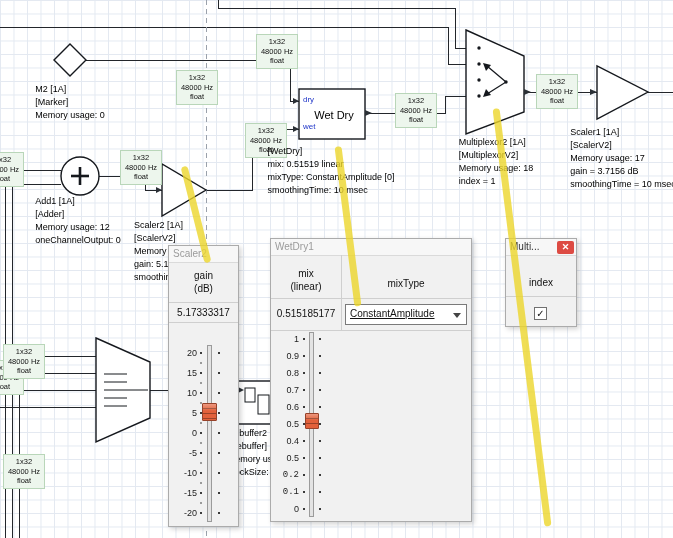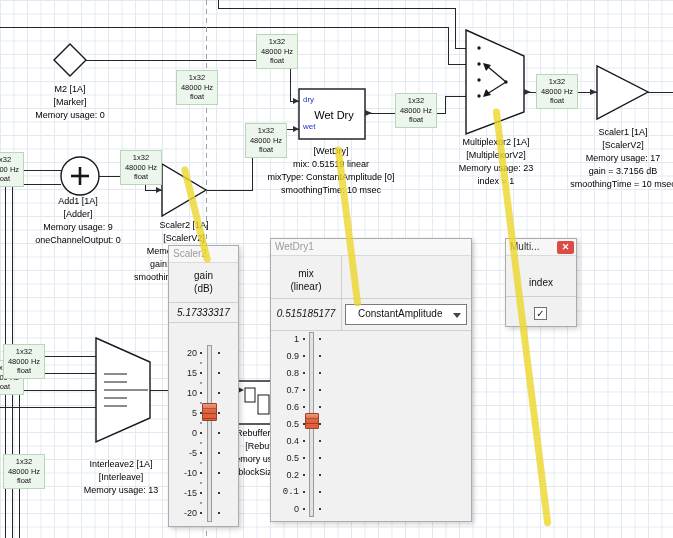--- a/index.html
+++ b/index.html
@@ -4,51 +4,51 @@
 <style>
   html,body{margin:0;padding:0;}
   #screen{position:relative;width:673px;height:538px;overflow:hidden;
     font-family:"Liberation Sans",sans-serif;color:#000;
     background-color:#ffffff;
     background-image:linear-gradient(to right,#e3e9f1 1px,transparent 1px),
                      linear-gradient(to bottom,#e3e9f1 1px,transparent 1px);
     background-size:13.5px 13.5px;}
   #diagram{position:absolute;left:0;top:0;z-index:1;}
   #labels-layer{position:absolute;left:0;top:0;width:673px;height:538px;z-index:2;}
-  .block-label{position:absolute;transform:translateX(-50%);text-align:center;
+  .block-label{position:absolute;transform:translateX(-50%);text-align:left;
     font-size:9px;line-height:13px;white-space:nowrap;color:#000;}
   .wire-label{position:absolute;width:42px;box-sizing:border-box;text-align:center;
     background:var(--wlbg,#edf6ed);border:1px solid var(--wlbd,#b9d6b9);
     font-size:7.5px;line-height:9.5px;padding:2px 0;color:#111;}
   .io-label{position:absolute;font-size:8px;color:var(--bluetext,#2036c8);}
   .block-body-label{position:absolute;transform:translateX(-50%);font-size:11px;color:#000;white-space:nowrap;}
   .panel{position:absolute;background:#f1f1f1;border:1px solid #ababab;z-index:10;
     box-shadow:2px 2px 5px rgba(0,0,0,.18);}
   .panel-title{position:absolute;top:0;left:0;right:0;height:16px;background:#f7f7f7;
     border-bottom:1px solid #dadada;font-size:10px;line-height:15px;padding-left:4px;
     color:#333;white-space:nowrap;overflow:hidden;}
   .panel-title.dim{color:#9b9b9b;}
   .close-btn{position:absolute;top:2px;right:2px;width:17px;height:13px;z-index:3;
     background:var(--close,#dd4b43);color:#fff;font-size:9px;line-height:12px;
     text-align:center;border-radius:2px;font-weight:bold;cursor:default;}
   .ph{position:absolute;text-align:center;font-size:10px;line-height:13px;box-sizing:border-box;color:#111;}
-  .pv{position:absolute;text-align:center;font-size:10px;color:#111;font-style:italic;}
+  .pv{position:absolute;text-align:center;font-size:10px;color:#111;}
   .hline{position:absolute;left:0;right:0;height:0;border-top:1px solid #cfcfcf;}
   .vsep{position:absolute;width:0;border-left:1px solid #cfcfcf;}
   .slider{position:absolute;left:0;top:0;right:0;bottom:0;}
   .tick-label{position:absolute;left:0;text-align:right;font-size:9px;line-height:12px;color:#222;}
   .tick-dot{position:absolute;width:2px;height:2px;background:#3a3a3a;}
   .tick-dot.minor{background:#9a9a9a;}
   .slider-track{position:absolute;width:5px;background:#e3e3e3;border:1px solid #9b9b9b;box-sizing:border-box;}
   .slider-handle{position:absolute;box-sizing:border-box;border:1px solid #97422a;border-radius:1px;
     background-color:var(--handle,#e2603a);
     background-image:linear-gradient(to bottom,rgba(255,255,255,.35),rgba(0,0,0,0) 45%),
       repeating-linear-gradient(to bottom,transparent 0 4px,rgba(0,0,0,.32) 4px 5px);}
   .combo{position:absolute;background:#fff;border:1px solid #7a7a7a;box-sizing:border-box;font-size:10px;}
-  .combo .txt{display:block;padding:3px 16px 0 12px;height:17px;white-space:nowrap;overflow:hidden;color:#111;}
+  .combo .txt{display:block;padding:3px 16px 0 4px;height:17px;white-space:nowrap;overflow:hidden;color:#111;text-decoration:underline;}
   .combo .chev{position:absolute;right:5px;top:8px;width:0;height:0;
     border-left:4px solid transparent;border-right:4px solid transparent;border-top:5px solid #444;}
   .checkbox{position:absolute;width:13px;height:13px;box-sizing:border-box;background:#fff;
     border:1px solid #707070;font-size:10px;line-height:11px;text-align:center;color:#111;}
   .hl-line{position:absolute;height:7px;border-radius:3.5px;background:var(--hl,#ecd62a);
     opacity:.8;transform-origin:0 50%;z-index:20;}
 </style>
 </head>
 <body>
 
@@ -185,53 +185,48 @@
         <div>float</div>
       </div>
       <div class="block-label" style="left: 70px; top: 83px;">
         <div>M2 [1A]</div>
         <div>[Marker]</div>
         <div>Memory usage: 0</div>
       </div>
       <div class="block-label" style="left: 78px; top: 195px;">
         <div>Add1 [1A]</div>
         <div>[Adder]</div>
-        <div>Memory usage: 9</div>
+        <div>Memory usage: 12</div>
         <div>oneChannelOutput: 0</div>
       </div>
       <div class="block-label" style="left: 184px; top: 219px;">
         <div>Scaler2 [1A]</div>
         <div>[ScalerV2]</div>
         <div>Memory usage: 17</div>
         <div>gain: 5.17333 dB</div>
         <div>smoothingTime: 10 msec</div>
       </div>
       <div class="block-label" style="left: 331px; top: 145px;">
         <div>[WetDry]</div>
         <div>mix: 0.51519 linear</div>
         <div>mixType: ConstantAmplitude [0]</div>
         <div>smoothingTime: 10 msec</div>
       </div>
       <div class="block-label" style="left: 496px; top: 136px;">
         <div>Multiplexor2 [1A]</div>
         <div>[MultiplexorV2]</div>
-        <div>Memory usage: 23</div>
+        <div>Memory usage: 18</div>
         <div>index = 1</div>
       </div>
       <div class="block-label" style="left: 623px; top: 126px;">
         <div>Scaler1 [1A]</div>
         <div>[ScalerV2]</div>
         <div>Memory usage: 17</div>
         <div>gain = 3.7156 dB</div>
         <div>smoothingTime = 10 msec</div>
-      </div>
-      <div class="block-label" style="left: 121px; top: 458px;">
-        <div>Interleave2 [1A]</div>
-        <div>[Interleave]</div>
-        <div>Memory usage: 13</div>
       </div>
       <div class="block-label" style="left: 265px; top: 427px;">
         <div>Rebuffer2 [1A]</div>
         <div>[Rebuffer]</div>
         <div>Memory usage: 17</div>
         <div>blockSize: 32</div>
       </div>
     </div>
 
   <div class="panel" id="panel-scaler2" style="left:168px;top:245px;width:69px;height:280px">
@@ -282,20 +277,23 @@
       </div>
   </div>
 
   <div class="panel" id="panel-wetdry1" style="left:270px;top:238px;width:200px;height:282px">
     <div class="panel-title dim">WetDry1</div>
     <div class="vsep" style="left:70px;top:16px;height:76px"></div>
     <div class="ph" style="left:0;width:70px;top:16px;height:43px;padding-top:12px">
       <div>mix</div>
       <div>(linear)</div>
     </div>
+    <div class="ph" style="left:70px;width:130px;top:16px;height:43px;padding-top:22px">
+      <div>mixType</div>
+    </div>
     <div class="hline" style="top:59px"></div>
     <div class="pv" style="left:0;width:70px;top:59px;height:32px;line-height:32px">0.515185177</div>
     <div class="hline" style="top:91px"></div>
     <div class="combo" style="left:74px;top:65px;width:122px;height:21px">
       <span class="txt">ConstantAmplitude</span>
       <span class="chev"></span>
     </div>
     <div class="slider" id="slider-mix">
         <div class="tick-label" style="top: 94px; width: 28px;">1</div>
         <div class="tick-dot" style="left: 32px; top: 99px;"></div>
@@ -314,21 +312,21 @@
         <div class="tick-dot" style="left: 48px; top: 167px;"></div>
         <div class="tick-label" style="top: 179px; width: 28px;">0.5</div>
         <div class="tick-dot" style="left: 32px; top: 184px;"></div>
         <div class="tick-dot" style="left: 48px; top: 184px;"></div>
         <div class="tick-label" style="top: 196px; width: 28px;">0.4</div>
         <div class="tick-dot" style="left: 32px; top: 201px;"></div>
         <div class="tick-dot" style="left: 48px; top: 201px;"></div>
         <div class="tick-label" style="top: 213px; width: 28px;">0.5</div>
         <div class="tick-dot" style="left: 32px; top: 218px;"></div>
         <div class="tick-dot" style="left: 48px; top: 218px;"></div>
-        <div class="tick-label" style="top: 230px; width: 28px;">0.2</div>
+        <div class="tick-label" style="top: 230px; width: 28px; font-family: Liberation Mono, monospace;">0.2</div>
         <div class="tick-dot" style="left: 32px; top: 235px;"></div>
         <div class="tick-dot" style="left: 48px; top: 235px;"></div>
         <div class="tick-label" style="top: 247px; width: 28px; font-family: Liberation Mono, monospace;">0.1</div>
         <div class="tick-dot" style="left: 32px; top: 252px;"></div>
         <div class="tick-dot" style="left: 48px; top: 252px;"></div>
         <div class="tick-label" style="top: 264px; width: 28px;">0</div>
         <div class="tick-dot" style="left: 32px; top: 269px;"></div>
         <div class="tick-dot" style="left: 48px; top: 269px;"></div>
         <div class="slider-track" style="left: 38px; top: 93px; height: 185px;"></div>
         <div class="slider-handle" style="left: 33.5px; top: 174.419px; width: 14px; height: 16px;"></div>

